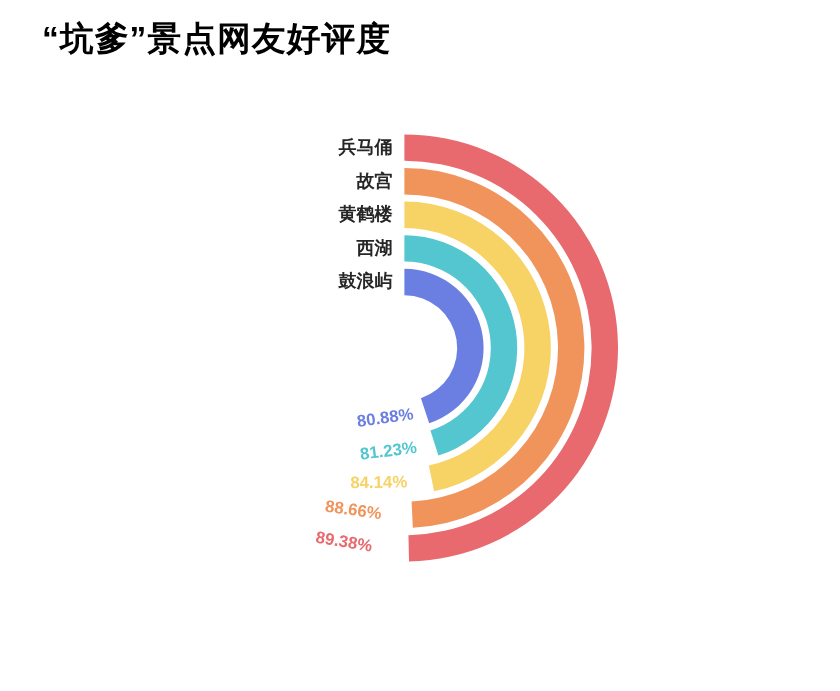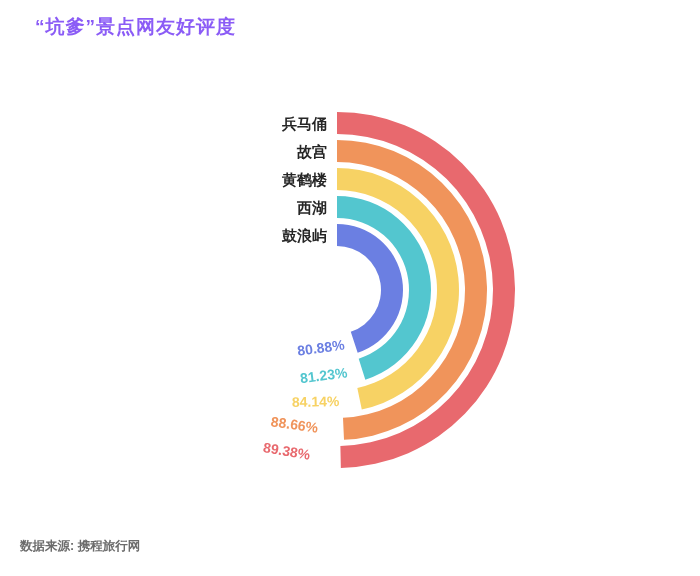--- a/index.html
+++ b/index.html
@@ -11,23 +11,23 @@
     height: 576px;
     background: #ffffff;
     font-family: "Liberation Sans", "DejaVu Sans", sans-serif;
     overflow: hidden;
     position: relative;
   }
   .chart-title {
     position: absolute;
     left: 35px;
     top: 14px;
-    font-size: 19px;
+    font-size: 28px;
     font-weight: 700;
-    color: #8b5cf6;
+    color: #000000;
     letter-spacing: 1px;
     white-space: nowrap;
   }
   .chart-source {
     position: absolute;
     left: 20px;
     top: 538px;
     font-size: 12.5px;
     font-weight: 700;
     color: #6b6b6b;
@@ -81,15 +81,14 @@
       </g>
     <g id="vallabels-group">
         <text x="310.1272239715409" y="454.82370554178266" text-anchor="end" dominant-baseline="central" class="val-label" fill="#E8696E" transform="rotate(9.259999999999991 310.1272239715409 454.82370554178266)">89.38%</text>
         <text x="318.0874653448892" y="427.707356495284" text-anchor="end" dominant-baseline="central" class="val-label" fill="#F0945B" transform="rotate(7.819999999999993 318.0874653448892 427.707356495284)">88.66%</text>
         <text x="339.363346276331" y="400.97483766322057" text-anchor="end" dominant-baseline="central" class="val-label" fill="#F7D264" transform="rotate(-1.2199999999999989 339.363346276331 400.97483766322057)">84.14%</text>
         <text x="347.17266605138957" y="372.3742488002586" text-anchor="end" dominant-baseline="central" class="val-label" fill="#53C6CF" transform="rotate(-7.039999999999992 347.17266605138957 372.3742488002586)">81.23%</text>
         <text x="344.4072894223434" y="344.4989180022286" text-anchor="end" dominant-baseline="central" class="val-label" fill="#6B7FE2" transform="rotate(-7.740000000000009 344.4072894223434 344.4989180022286)">80.88%</text>
       </g>
   </svg>
 
-  <div class="chart-source">数据来源: 携程旅行网</div>
 
 </div>
 
 </body></html>

